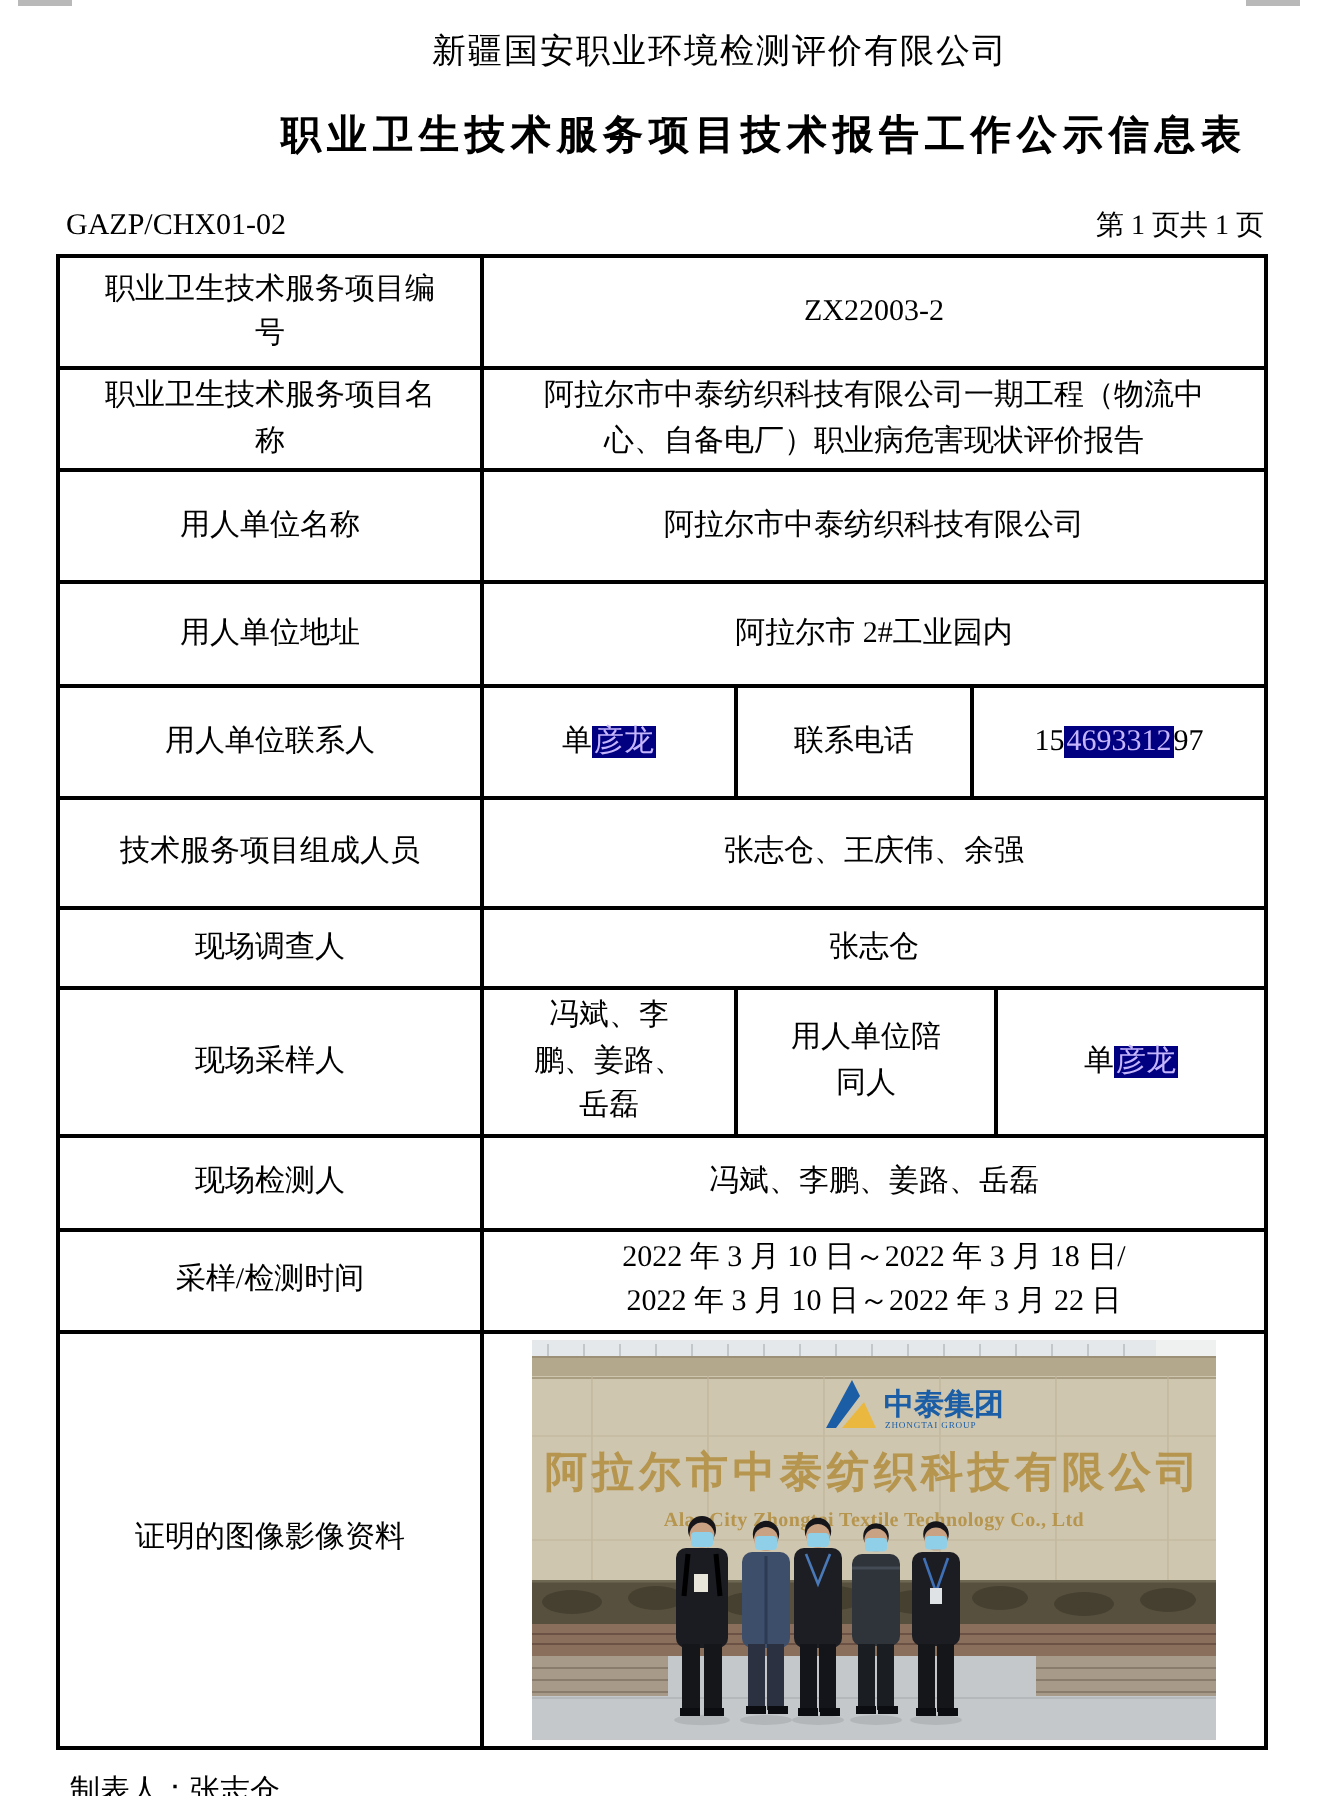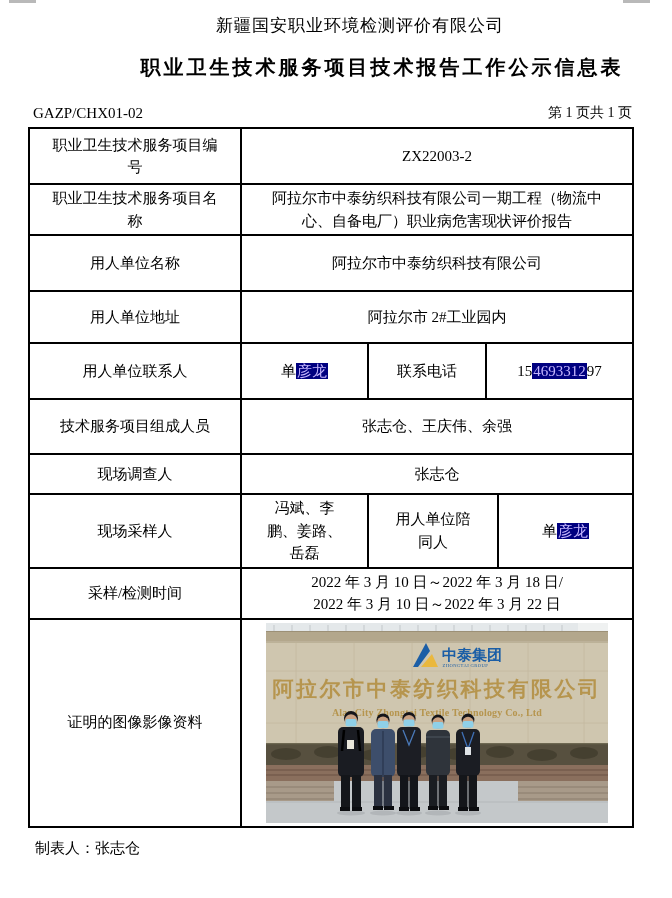--- a/index.html
+++ b/index.html
@@ -121,20 +121,24 @@
     </tr>
     <tr style="height:40px">
       <td>现场调查人</td>
       <td colspan="4">张志仓</td>
     </tr>
     <tr style="height:56px">
       <td>现场采样人</td>
       <td>冯斌、李鹏、姜路、岳磊</td>
       <td colspan="2">用人单位陪同人</td>
       <td><span>单</span><span class="redact">彦龙</span></td>
+    </tr>
+    <tr style="height:47px">
+      <td>现场检测人</td>
+      <td colspan="4">冯斌、李鹏、姜路、岳磊</td>
     </tr>
     <tr style="height:44px">
       <td>采样/检测时间</td>
       <td colspan="4">
         <div>2022 年 3 月 10 日～2022 年 3 月 18 日/</div>
         <div>2022 年 3 月 10 日～2022 年 3 月 22 日</div>
       </td>
     </tr>
     <tr style="height:208px">
       <td>证明的图像影像资料</td>

